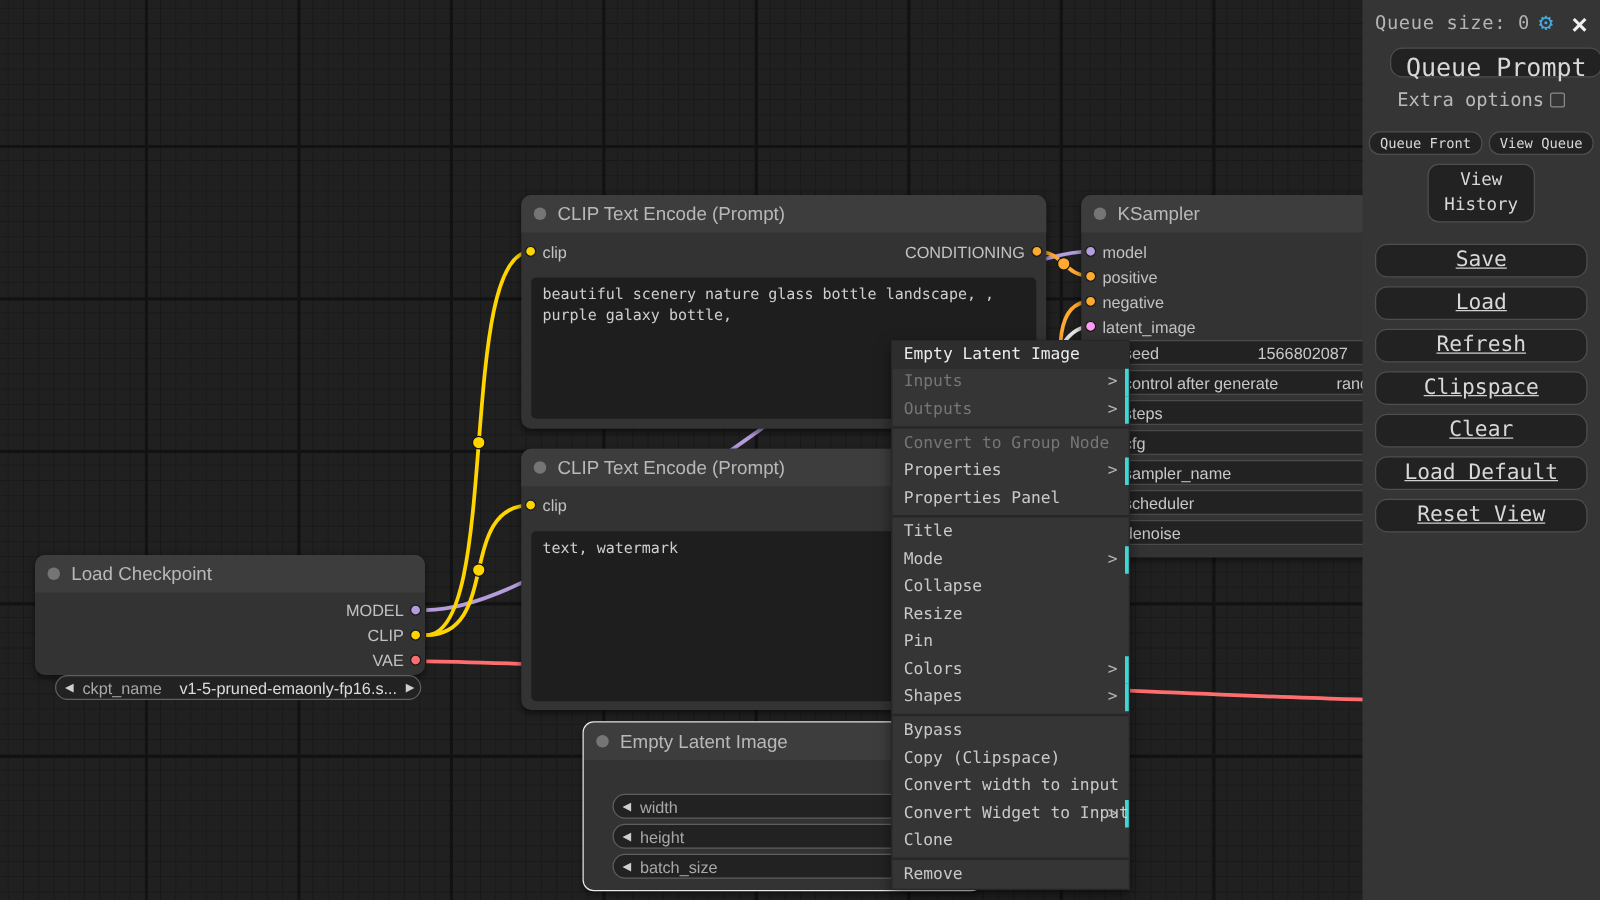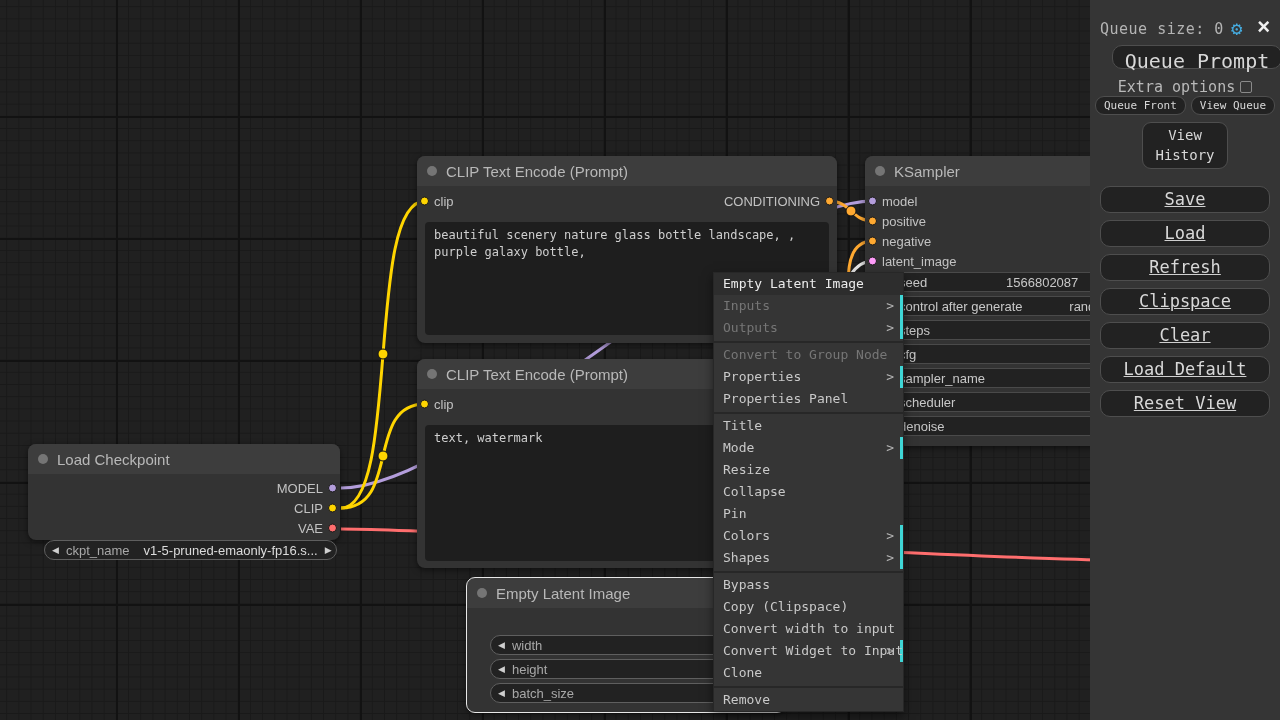--- a/index.html
+++ b/index.html
@@ -66,35 +66,35 @@
               color:#c9c9c9; white-space:nowrap; }
   .ctx-item.disabled { color:#767676; }
   .ctx-item.has-sub { border-right:3px solid #3fd6d6; }
   .ctx-item .sub-arrow { position:absolute; right:6px; top:0; color:#b5b5b5; }
   .ctx-sep { height:2px; margin:2px 0 1px 0; border-top:2px solid #272727; }
 
   
   .sidebar { position:absolute; left:1090px; top:0; width:190px; height:720px;
              background:#353535; z-index:20;
              font-family:"DejaVu Sans Mono", monospace; color:#cfcfcf; }
-  .queue-row { display:flex; align-items:flex-end; padding:16px 10px 2px 10px; }
+  .queue-row { display:flex; align-items:flex-start; padding:9px 10px 2px 10px; }
   .queue-size { font-size:15px; color:#b4b4b4; letter-spacing:.5px; }
   .gear { color:#45aadd; font-size:19px; margin-left:7px; line-height:1; cursor:pointer; }
   .close-x { color:#f0f0f0; font-size:22px; font-weight:bold; margin-left:auto;
              line-height:1; cursor:pointer; font-family:"Liberation Sans",sans-serif; }
   .btn { display:block; background:#222222; border:1px solid #4e4e4e;
          border-radius:10px; color:#d8d8d8; text-align:center; cursor:pointer;
          font-family:"DejaVu Sans Mono", monospace; }
   .btn-queue { margin:5px 10px 0 22px; width:170px; height:24px; font-size:20px;
                line-height:30px; }
   .extra-row { display:flex; align-items:center; justify-content:center;
                margin-top:9px; font-size:15px; color:#b9b9b9; }
   .checkbox { width:12px; height:12px; border:1px solid #8a8a8a; border-radius:2px;
               margin-left:5px; background:transparent; }
-  .small-row { display:flex; justify-content:center; gap:5px; margin-top:0; }
+  .small-row { display:flex; justify-content:center; gap:5px; margin-top:16px; }
   .btn-small { font-size:11px; padding:2px 8px; border-radius:9px; }
   .btn-history { width:86px; margin:7px auto 0 auto; font-size:14px;
                  padding:3px 0; border-radius:9px; line-height:1.4; }
   .actions { margin-top:17px;text-decoration:underline; }
   .btn-action { margin:0 10px 7px 10px; width:170px; height:27px; font-size:17px;
                 line-height:25px; }
 </style>
 </head>
 <body>
 
@@ -252,22 +252,22 @@
     <div id="ctx-items">
         <div class="ctx-item disabled has-sub">Inputs<span class="sub-arrow">&gt;</span></div>
         <div class="ctx-item disabled has-sub">Outputs<span class="sub-arrow">&gt;</span></div>
         <div class="ctx-sep"></div>
         <div class="ctx-item disabled">Convert to Group Node</div>
         <div class="ctx-item has-sub">Properties<span class="sub-arrow">&gt;</span></div>
         <div class="ctx-item">Properties Panel</div>
         <div class="ctx-sep"></div>
         <div class="ctx-item">Title</div>
         <div class="ctx-item has-sub">Mode<span class="sub-arrow">&gt;</span></div>
+        <div class="ctx-item">Collapse</div>
         <div class="ctx-item">Resize</div>
-        <div class="ctx-item">Collapse</div>
         <div class="ctx-item">Pin</div>
         <div class="ctx-item has-sub">Colors<span class="sub-arrow">&gt;</span></div>
         <div class="ctx-item has-sub">Shapes<span class="sub-arrow">&gt;</span></div>
         <div class="ctx-sep"></div>
         <div class="ctx-item">Bypass</div>
         <div class="ctx-item">Copy (Clipspace)</div>
         <div class="ctx-item">Convert width to input</div>
         <div class="ctx-item has-sub">Convert Widget to Input<span class="sub-arrow">&gt;</span></div>
         <div class="ctx-item">Clone</div>
         <div class="ctx-sep"></div>

